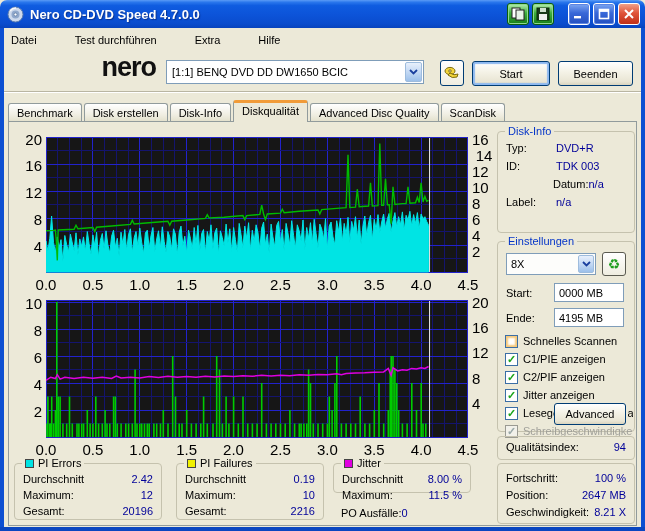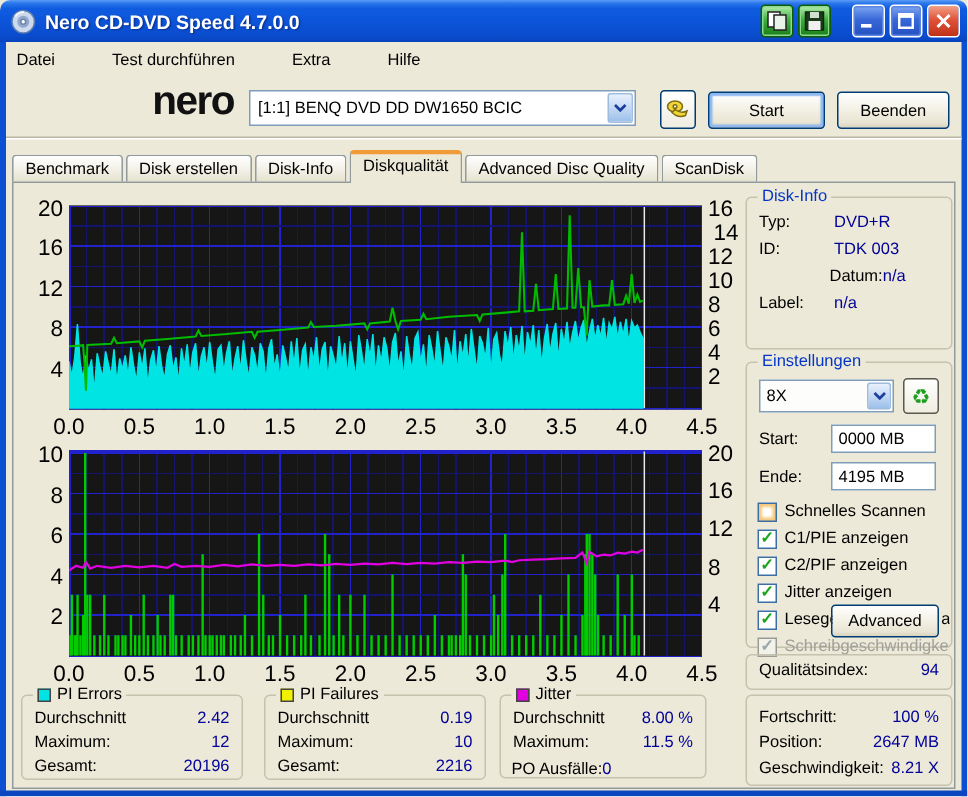--- a/index.html
+++ b/index.html
@@ -551,21 +551,21 @@
         </div>
         <div class="row" style="top: 25px;">
           <span class="lab">Maximum:</span>
           <span class="val">10</span>
         </div>
         <div class="row" style="top: 41px;">
           <span class="lab">Gesamt:</span>
           <span class="val">2216</span>
         </div>
       </div>
-      <div class="grp" style="left: 333px; top: 463px; width: 138px; height: 56px;">
+      <div class="grp" style="left: 333px; top: 463px; width: 138px; height: 30px;">
         <span class="gtitle dark">
           <span class="legend-sq" style="background: rgb(224, 0, 224);"></span>
           <span>Jitter</span>
         </span>
         <div class="row" style="top: 9px;">
           <span class="lab">Durchschnitt</span>
           <span class="val">8.00 %</span>
         </div>
         <div class="row" style="top: 25px;">
           <span class="lab">Maximum:</span>

